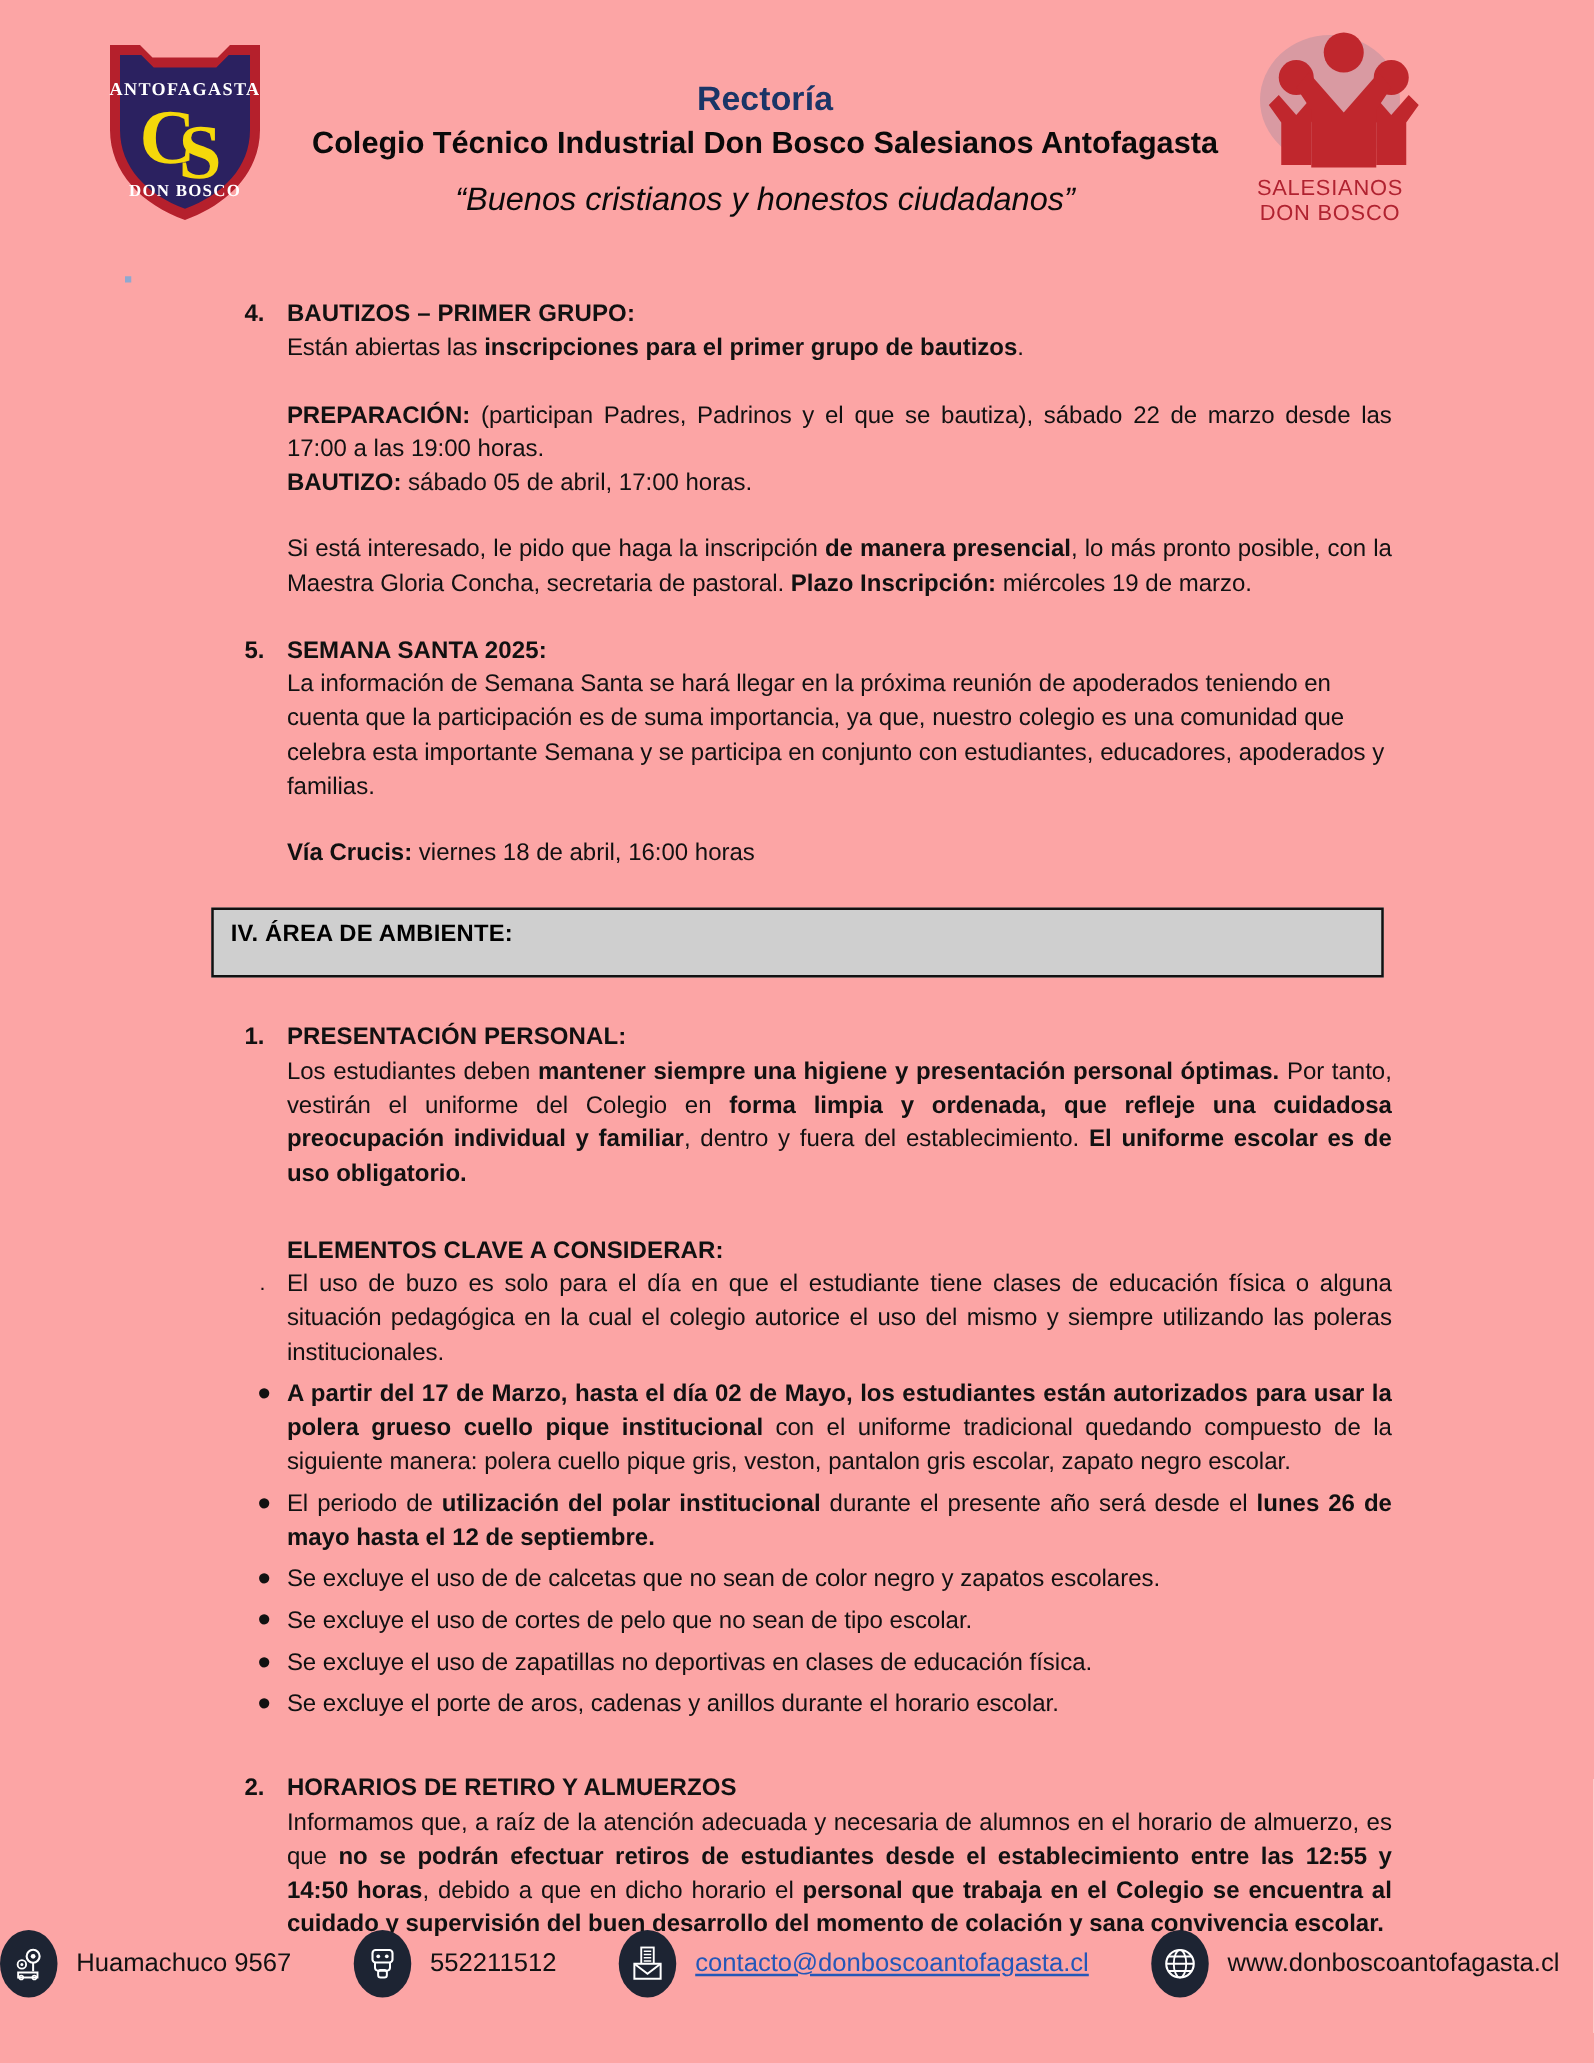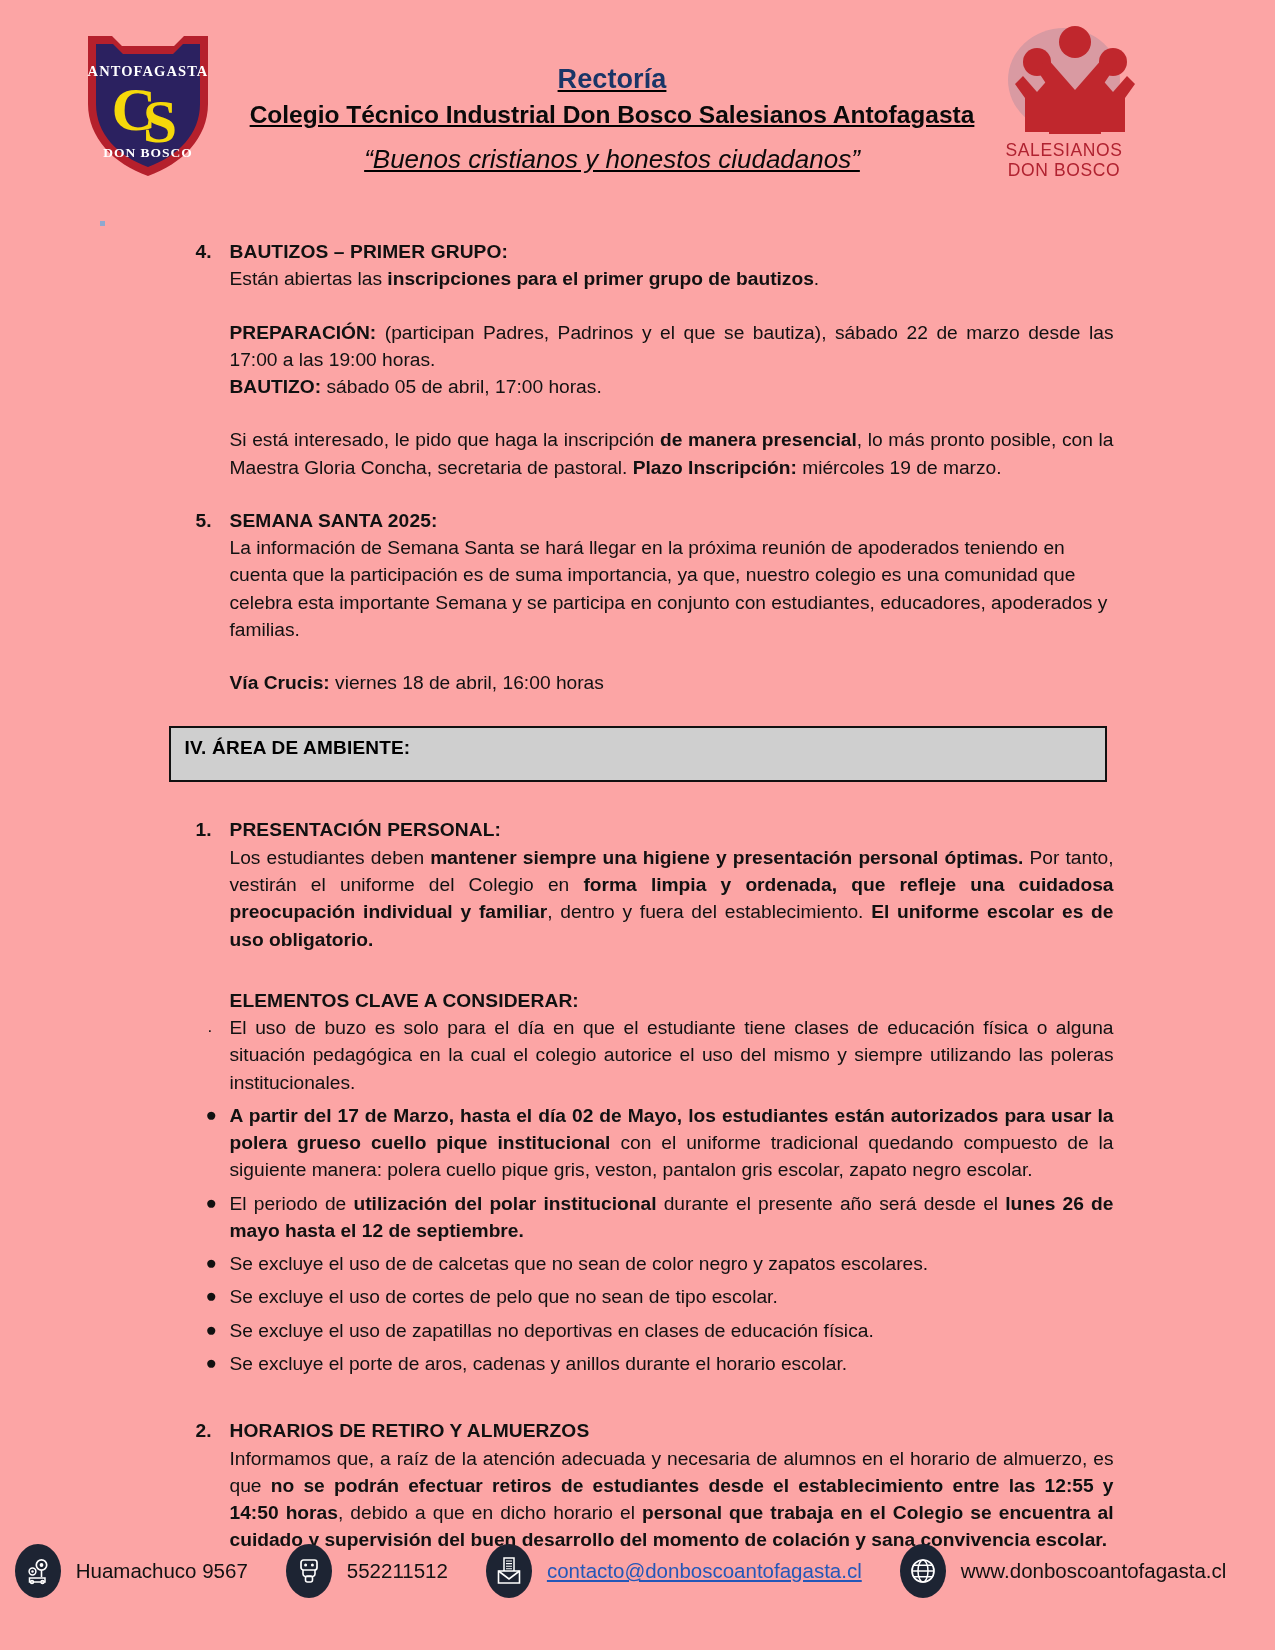--- a/index.html
+++ b/index.html
@@ -38,21 +38,20 @@
     height: 152px;
   }
   .crest svg { display:block; width:132px; height:152px; }
 
   .header-text {
     position: absolute;
     left: 232px;
     top: 64px;
     width: 760px;
     text-align: center;
-    text-decoration: underline;
   }
   .h-rectoria {
     font-size: 27px;
     font-weight: bold;
     color: #1a3567;
     line-height: 1.18;
     letter-spacing: .1px;
   }
   .h-colegio {
     font-size: 24.5px;
@@ -189,22 +188,21 @@
 
   
   .footer {
     position: absolute;
     left: 0;
     bottom: 44px;
     width: 1275px;
     height: 70px;
     display: flex;
     align-items: center;
-    justify-content: center;
-    gap: 4px;
+    gap: 16px;
   }
   .f-item {
     display: flex;
     align-items: center;
     white-space: nowrap;
   }
   .f-icon {
     width: 46px;
     height: 54px;
     border-radius: 50%;

